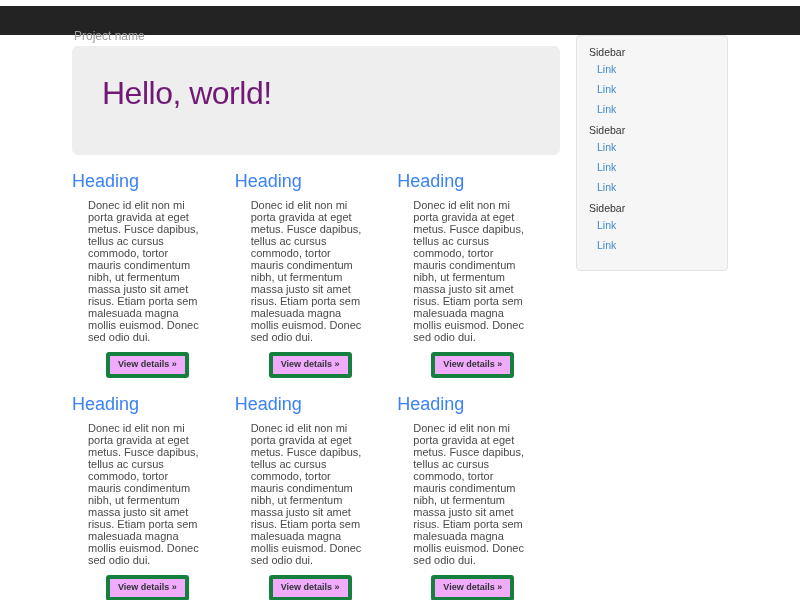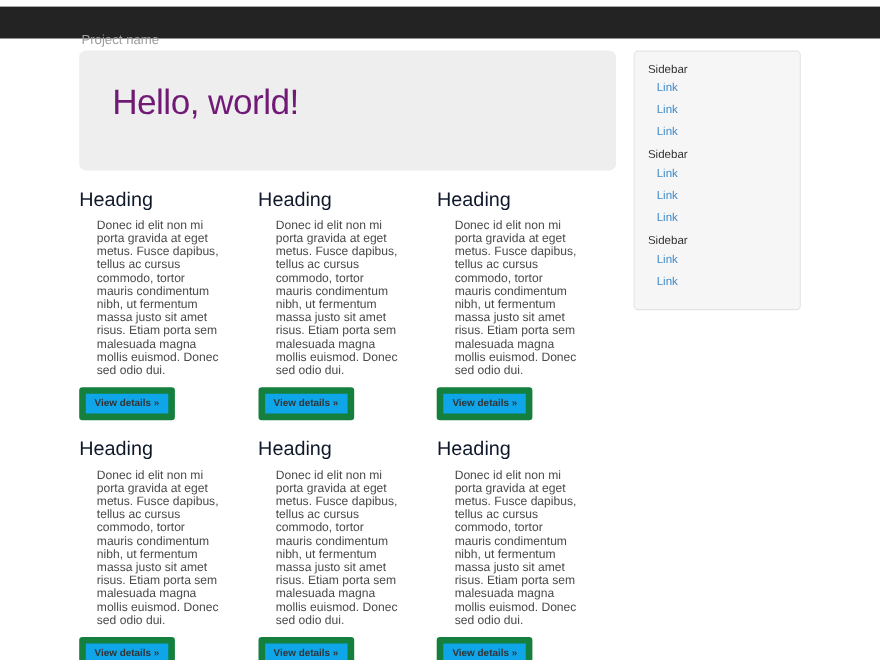--- a/index.html
+++ b/index.html
@@ -46,34 +46,34 @@
   }
   .jumbotron p {
     margin: 0; font-size: 10.5px; line-height: 1.6;
     color: #555; letter-spacing: -0.1px; max-width: 430px;
   }
 
   
   .cards-row { display: flex; margin-top: 16px; }
   .card-col { width: 33.333%; padding-right: 18px; }
   .card-col h2 {
-    margin: 0 0 7px; font-size: 18px; font-weight: 500; color: #0f172a;
+    margin: 0 0 7px; font-size: 18px; font-weight: 500; color: #3b82f6;
   }
   .card-col p {
     margin: 0 16px 9px; font-size: 11px; line-height: 12px; color: #4a4a4a;
   }
   .btn-default {
     font-family: inherit; font-size: 9px; font-weight: 700; color: #333;
-    background: #0ea5e9; border: 6px solid #15803d; border-radius: 3px;
-    padding: 4px 8px; cursor: pointer; line-height: 1.1;
+    background: #f0abfc; border: 4px solid #15803d; border-radius: 3px;
+    padding: 4px 8px; cursor: pointer; line-height: 1.1; margin-left: 34px;
   }
 
   
   .sidebar-panel {
-    margin-top: 11px; background: #f6f6f6;
+    margin-top: 0; background: #f6f6f6;
     border: 1px solid #e3e3e3; border-radius: 4px;
     padding: 10px 10px 15px;
   }
   .sb-title {
     font-size: 10.5px; color: #333; margin: 5px 0 1px; padding-left: 2px;
   }
   .sb-group:first-child .sb-title { margin-top: 0; }
   .sb-link {
     display: block; font-size: 10.5px; color: #428bca;
     text-decoration: none; padding: 4px 0 4px 10px;

